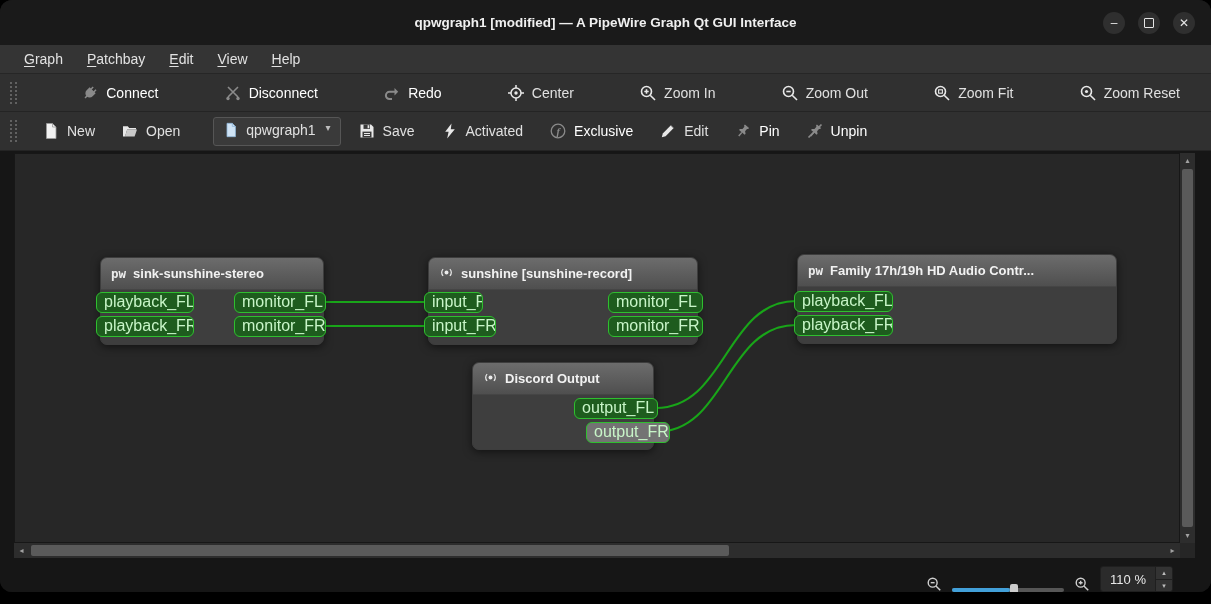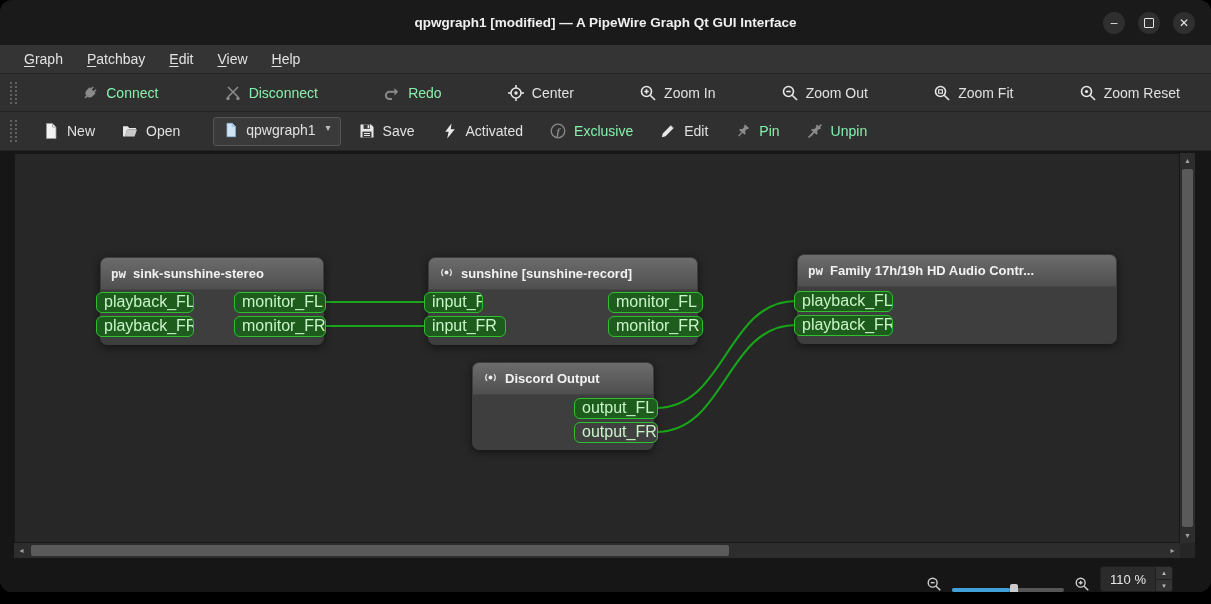--- a/index.html
+++ b/index.html
@@ -26,21 +26,21 @@
 
   
   .toolbar{background:#303030;display:flex;align-items:center;border-bottom:1px solid #242424;flex:0 0 auto;}
   .toolbar.tb1{height:37px;justify-content:space-between;padding:0 22px 0 8px;}
   .toolbar.tb2{height:38px;padding:0 8px;gap:8px;}
   .tb-handle{width:3px;height:22px;border-left:2px dotted #616161;border-right:2px dotted #616161;
              margin:0 8px 0 2px;flex:0 0 auto;}
   .tb-btn{display:flex;align-items:center;gap:7px;padding:5px 9px;background:none;border:none;
           color:#e0e0e0;font-size:14px;border-radius:3px;white-space:nowrap;}
   .tb-btn .tb-icon{display:flex;align-items:center;}
-  .tb-btn.disabled{color:#86efac;}
+  .tb-btn.disabled{color:#ffffff;}
   .tb-dropdown{display:flex;gap:7px;padding:4px 9px;background:#3a3a3a;
                border:1px solid #565656;border-radius:3px;color:#e0e0e0;font-size:14px;white-space:nowrap;margin-left:16px;}
   .dd-arrow{color:#bdbdbd;font-size:10px;margin-left:3px;}
 
   
   .central{position:relative;flex:1 1 auto;background:#161616;}
   .canvas{position:absolute;left:14px;top:2px;width:1166px;height:390px;background:#272727;
           border:1px solid #171717;box-sizing:border-box;overflow:hidden;}
   .conn-layer{position:absolute;left:0;top:0;}
   .node{position:absolute;background:rgba(96,96,96,0.42);border:1px solid #3d3d3d;border-radius:7px;
@@ -351,21 +351,21 @@
           <div class="node-header">
             <span class="node-icon"><svg width="15" height="15" viewBox="0 0 16 16">
                 <circle cx="8" cy="8" r="2.1" fill="#ececec"></circle>
                 <path d="M4.4 4.4a5 5 0 0 0 0 7.2" fill="none" stroke="#ececec" stroke-width="1.3"></path>
                 <path d="M11.6 4.4a5 5 0 0 1 0 7.2" fill="none" stroke="#ececec" stroke-width="1.3"></path>
               </svg></span>
             <span class="node-title">sunshine [sunshine-record]</span>
           </div>
         </div>
         <div class="port port-in" style="left: 409px; top: 138px; width: 59px; border-color: rgb(47, 191, 47); background: rgb(30, 92, 30); color: rgb(200, 245, 200);">input_FL</div>
-        <div class="port port-in" style="left: 409px; top: 162px; width: 82px; border-color: rgb(47, 191, 47); background: rgb(30, 92, 30); color: rgb(200, 245, 200);">input_FR</div>
+        <div class="port port-in" style="left: 409px; top: 162px; width: 72px; border-color: rgb(47, 191, 47); background: rgb(30, 92, 30); color: rgb(200, 245, 200);">input_FR</div>
         <div class="port port-out" style="left: 593px; top: 138px; width: 95px; border-color: rgb(47, 191, 47); background: rgb(30, 92, 30); color: rgb(200, 245, 200);">monitor_FL</div>
         <div class="port port-out" style="left: 593px; top: 162px; width: 95px; border-color: rgb(47, 191, 47); background: rgb(30, 92, 30); color: rgb(200, 245, 200);">monitor_FR</div>
         <div class="node" style="left: 782px; top: 100px; width: 318px; height: 88px;">
           <div class="node-header">
             <span class="node-icon"><span class="pw-glyph">pw</span></span>
             <span class="node-title">Family 17h/19h HD Audio Contr...</span>
           </div>
         </div>
         <div class="port port-in" style="left: 779px; top: 137px; width: 99px; border-color: rgb(47, 191, 47); background: rgb(30, 92, 30); color: rgb(200, 245, 200);">playback_FL</div>
         <div class="port port-in" style="left: 779px; top: 161px; width: 99px; border-color: rgb(47, 191, 47); background: rgb(30, 92, 30); color: rgb(200, 245, 200);">playback_FR</div>
@@ -373,21 +373,21 @@
           <div class="node-header">
             <span class="node-icon"><svg width="15" height="15" viewBox="0 0 16 16">
                 <circle cx="8" cy="8" r="2.1" fill="#ececec"></circle>
                 <path d="M4.4 4.4a5 5 0 0 0 0 7.2" fill="none" stroke="#ececec" stroke-width="1.3"></path>
                 <path d="M11.6 4.4a5 5 0 0 1 0 7.2" fill="none" stroke="#ececec" stroke-width="1.3"></path>
               </svg></span>
             <span class="node-title">Discord Output</span>
           </div>
         </div>
         <div class="port port-out" style="left: 559px; top: 244px; width: 84px; border-color: rgb(47, 191, 47); background: rgb(30, 92, 30); color: rgb(200, 245, 200);">output_FL</div>
-        <div class="port port-out" style="left: 559px; top: 268px; width: 84px; border-color: rgb(47, 191, 47); background: #404040; color: rgb(200, 245, 200);">output_FR</div>
+        <div class="port port-out" style="left: 571px; top: 268px; width: 84px; border-color: rgb(47, 191, 47); background: #737373; color: rgb(200, 245, 200);">output_FR</div>
       </div>
 
     <div class="vscroll">
       <div class="scroll-arrow">▴</div>
       <div class="vthumb"></div>
       <div class="scroll-arrow">▾</div>
     </div>
 
     <div class="hscroll">
       <div class="scroll-arrow">◂</div>

